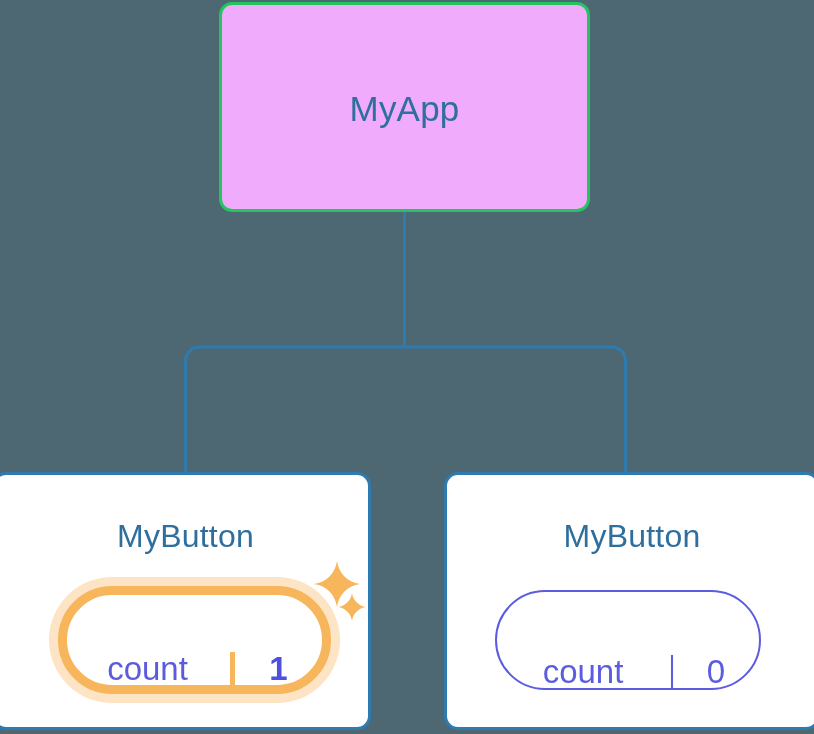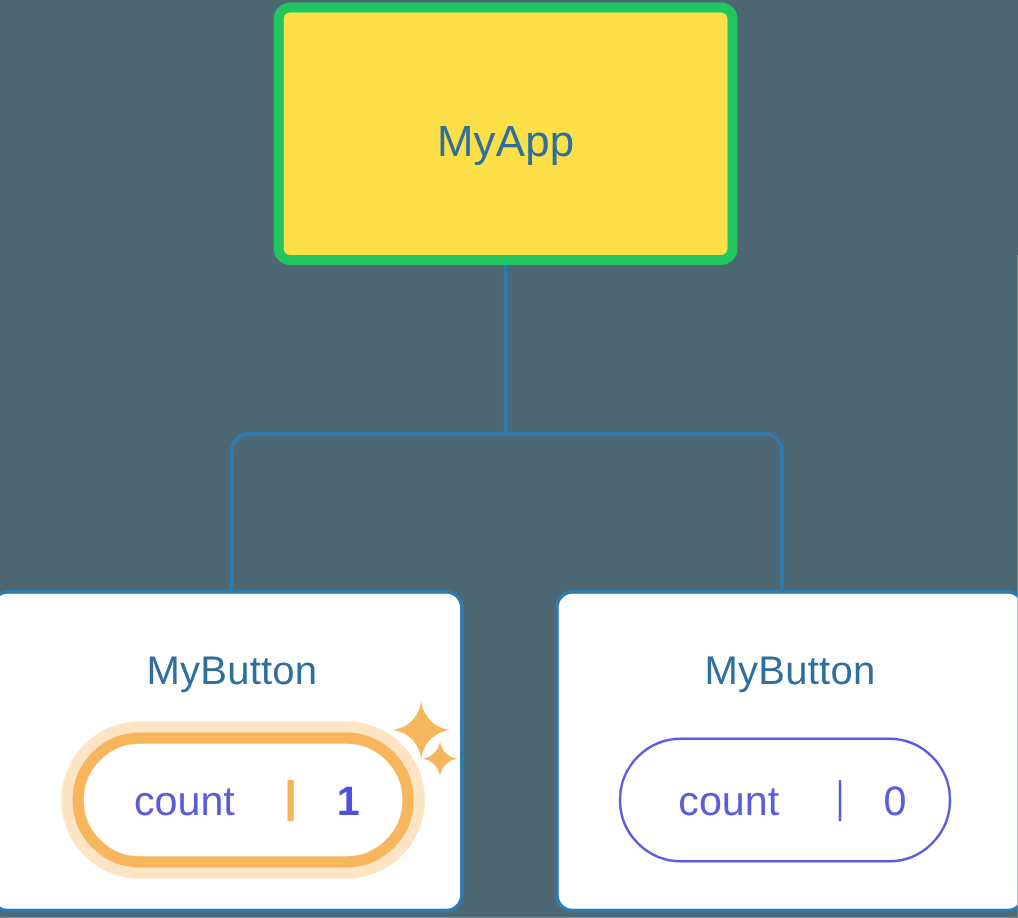--- a/index.html
+++ b/index.html
@@ -26,22 +26,22 @@
     left: 0;
     top: 0;
     width: 814px;
     height: 734px;
     pointer-events: none;
   }
 
   
   .node {
     position: absolute;
-    background: #fde047;
-    border: 8px solid #22c55e;
+    background: #f0abfc;
+    border: 3px solid #22c55e;
     border-radius: 13px;
     box-sizing: border-box;
   }
 
   
   #node-myapp {
     left: 219px;
     top: 2px;
     width: 371px;
     height: 210px;
@@ -88,21 +88,21 @@
     color: #2e6f9e;
     line-height: 1;
     letter-spacing: 0.2px;
   }
   #card-left .card-title { padding-left: 8px; }
 
   
   .pill {
     position: absolute;
     display: flex;
-    align-items: center;
+    align-items: flex-end;
     box-sizing: border-box;
     background: #ffffff;
   }
   .pill-key, .pill-val {
     display: flex;
     align-items: center;
     justify-content: center;
     line-height: 1;
     box-sizing: border-box;
   }

